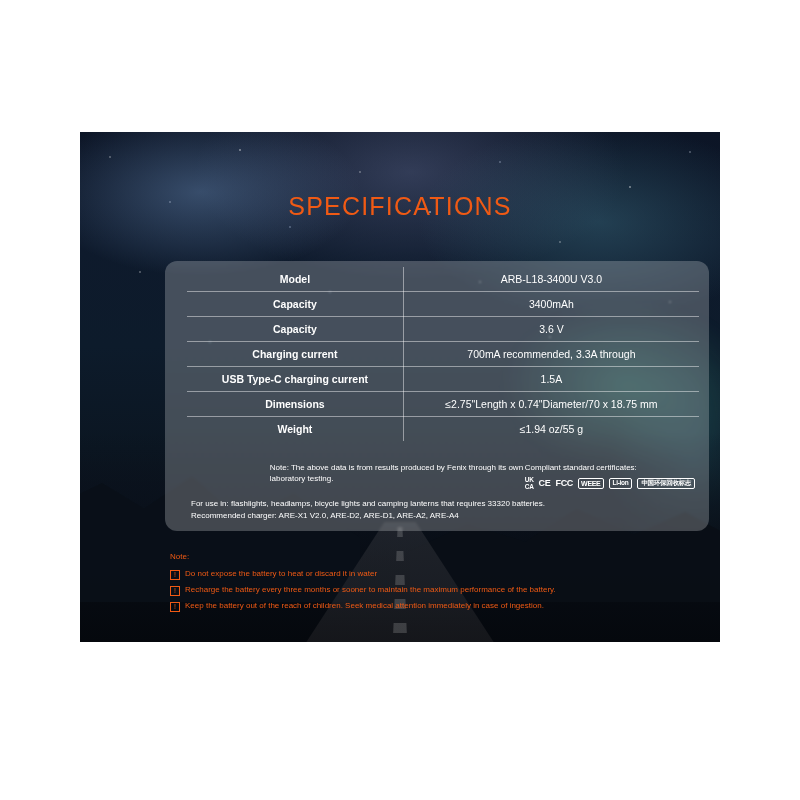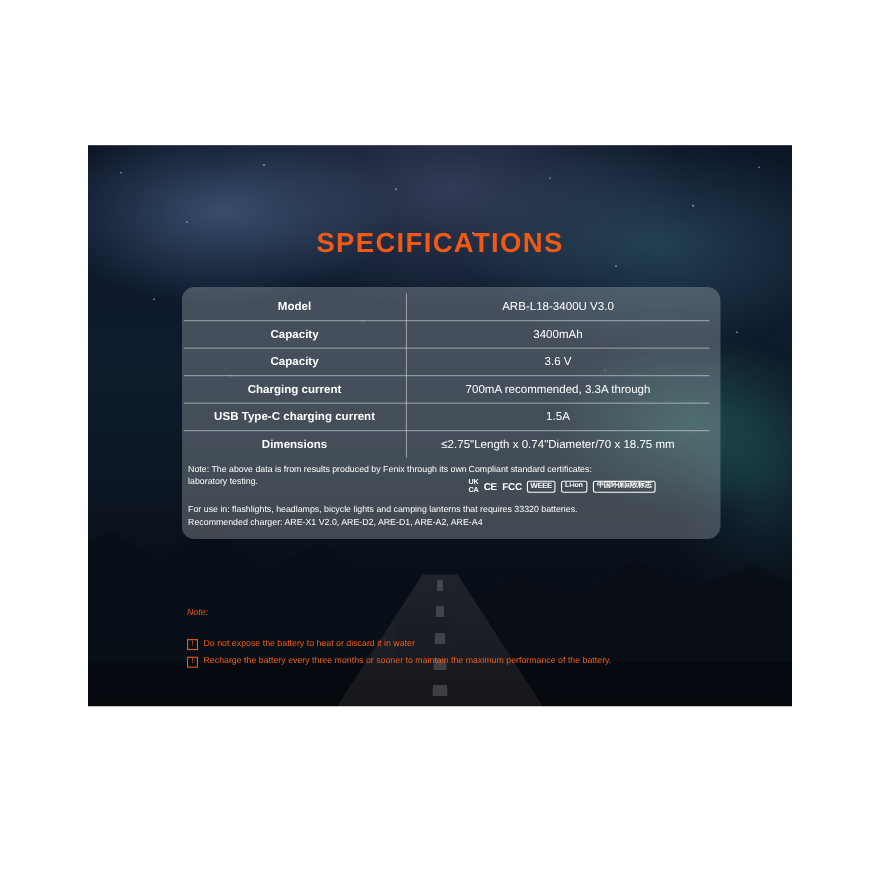--- a/index.html
+++ b/index.html
@@ -120,37 +120,37 @@
     height: 115px;
     background: repeating-linear-gradient(180deg, rgba(200,200,200,0.22) 0 10px, rgba(200,200,200,0) 10px 24px);
     clip-path: polygon(46% 0%, 54% 0%, 62% 100%, 38% 100%);
   }
 
   
   .spec-title {
     position: absolute;
     left: 0;
     right: 0;
-    top: 75px;
+    top: 60px;
     text-align: center;
     color: #f05a14;
     font-size: 25px;
-    font-weight: bold;
+    font-weight: normal;
     letter-spacing: 1.2px;
   }
 
   
   .card {
     position: absolute;
     left: 85px;
     top: 129px;
-    width: 490px;
+    width: 544px;
     background: rgba(200, 202, 206, 0.30);
     border-radius: 12px;
-    padding: 6px 10px 10px 2px;
+    padding: 6px 10px 10px 22px;
     box-sizing: border-box;
     backdrop-filter: blur(1px);
   }
 
   table.spec {
     width: 100%;
     border-collapse: collapse;
     table-layout: fixed;
   }
 
@@ -173,23 +173,23 @@
   }
 
   td.value {
     width: 58%;
     font-weight: normal;
   }
 
   
   .card-foot {
     display: flex;
-    justify-content: flex-start;
+    justify-content: flex-end;
     align-items: flex-start;
-    margin-top: 6px;
+    margin-top: 22px;
     padding: 0 4px;
   }
 
   .note-block {
     color: #ffffff;
     font-size: 8px;
     line-height: 1.35;
     max-width: 255px;
   }
 
@@ -249,22 +249,21 @@
   .warnings {
     position: absolute;
     left: 90px;
     top: 420px;
     width: 560px;
   }
 
   .warn-title {
     color: #f05a14;
     font-size: 8px;
-    margin-bottom: 19px;
-    font-style: italic;
+    margin-bottom: 8px;
   }
 
   .warn-row {
     display: flex;
     align-items: flex-start;
     gap: 5px;
     margin-bottom: 5px;
   }
 
   .warn-mark {
@@ -320,20 +319,24 @@
             <td class="label">Charging current</td>
             <td class="value">700mA recommended, 3.3A through</td>
           </tr>
           <tr>
             <td class="label">USB Type-C charging current</td>
             <td class="value">1.5A</td>
           </tr>
           <tr>
             <td class="label">Dimensions</td>
             <td class="value">≤2.75"Length x 0.74"Diameter/70 x 18.75 mm</td>
+          </tr>
+          <tr>
+            <td class="label">Weight</td>
+            <td class="value">≤1.94 oz/55 g</td>
           </tr>
         </tbody>
       </table>
 
       <div class="card-foot">
         <div class="note-block">Note: The above data is from results produced by Fenix through its own laboratory testing.</div>
         <div class="cert-block">
           <div>Compliant standard certificates:</div>
           <div class="cert-marks">
             <span class="mark stack">
@@ -359,16 +362,20 @@
       <div class="warn-title">Note:</div>
 
       <div class="warn-row">
         <span class="warn-mark">!</span>
         <span class="warn-text">Do not expose the battery to heat or discard it in water</span>
       </div>
       <div class="warn-row">
         <span class="warn-mark">!</span>
         <span class="warn-text">Recharge the battery every three months or sooner to maintain the maximum performance of the battery.</span>
       </div>
+      <div class="warn-row">
+        <span class="warn-mark">!</span>
+        <span class="warn-text">Keep the battery out of the reach of children. Seek medical attention immediately in case of ingestion.</span>
+      </div>
     </div>
 
   </div>
 </div>
 
 </body></html>

